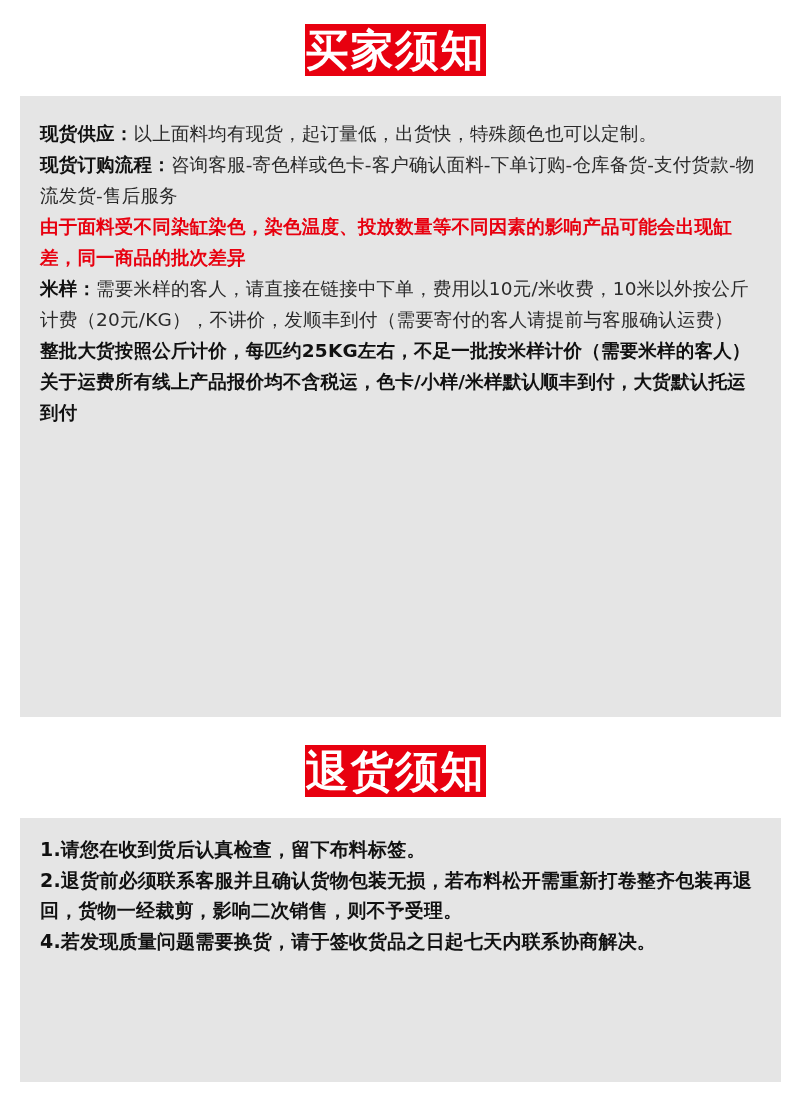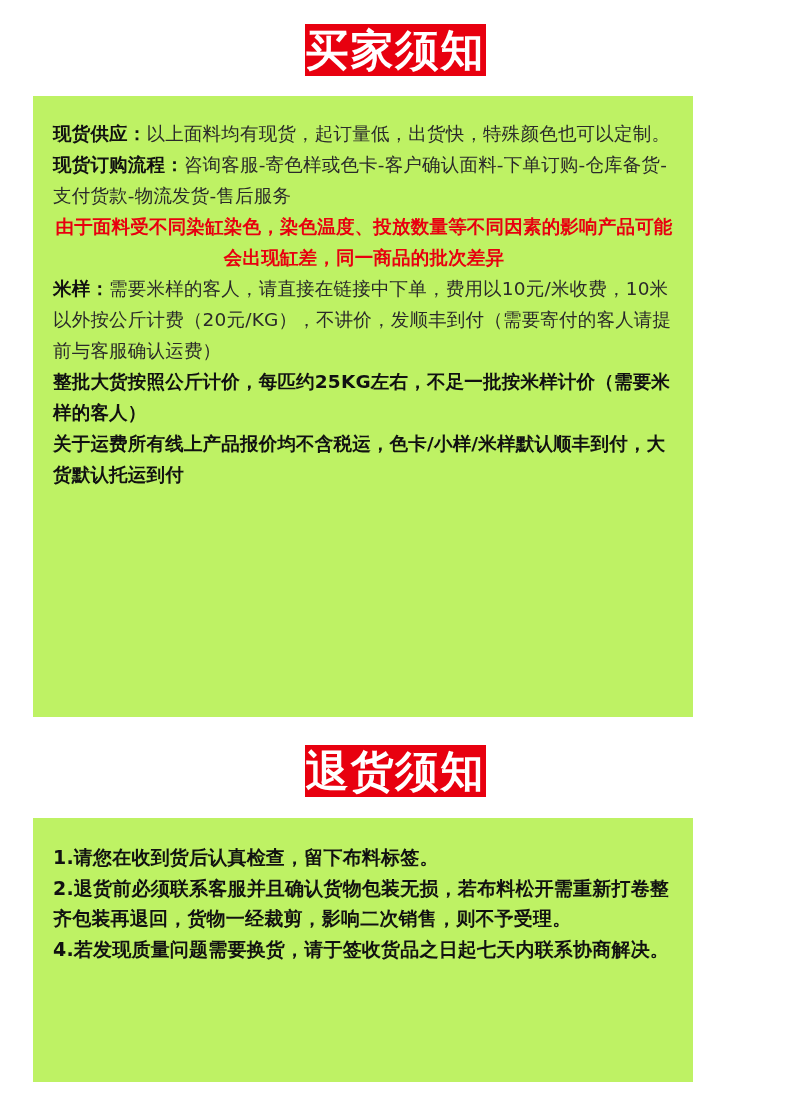--- a/index.html
+++ b/index.html
@@ -15,38 +15,38 @@
       font-weight: bold;
       font-size: 43px;
       line-height: 52px;
       text-align: center;
       letter-spacing: 2px;
     }
     .banner-buyer { top: 24px; }
     .banner-return { top: 745px; }
     .panel {
       position: absolute;
-      left: 33px;
-      width: 660px;
-      background: #bef264;
+      left: 20px;
+      width: 761px;
+      background: #e5e5e5;
       padding-left: 20px;
       padding-right: 18px;
     }
     .panel-buyer { top: 96px; height: 621px; padding-top: 22px; }
-    .panel-return { top: 818px; height: 264px; padding-top: 24px; }
+    .panel-return { top: 818px; height: 264px; padding-top: 16px; }
     .para {
       font-size: 18.5px;
       line-height: 31px;
       color: #2a2a2a;
       letter-spacing: 0.2px;
     }
     .panel-return .para { font-size: 19px; line-height: 30.5px; color: #111111; font-weight: bold; }
     .label { font-weight: bold; color: #111111; }
     .bold { font-weight: bold; color: #111111; }
-    .red { font-weight: bold; color: #e8000f; text-align: center; }
+    .red { font-weight: bold; color: #e8000f; }
   </style>
 </head>
 <body>
 
 <div class="banner banner-buyer">买家须知</div>
 
 <div class="panel panel-buyer">
   <p class="para">
     <span class="label">现货供应：</span><span>以上面料均有现货，起订量低，出货快，特殊颜色也可以定制。</span>
   </p>

